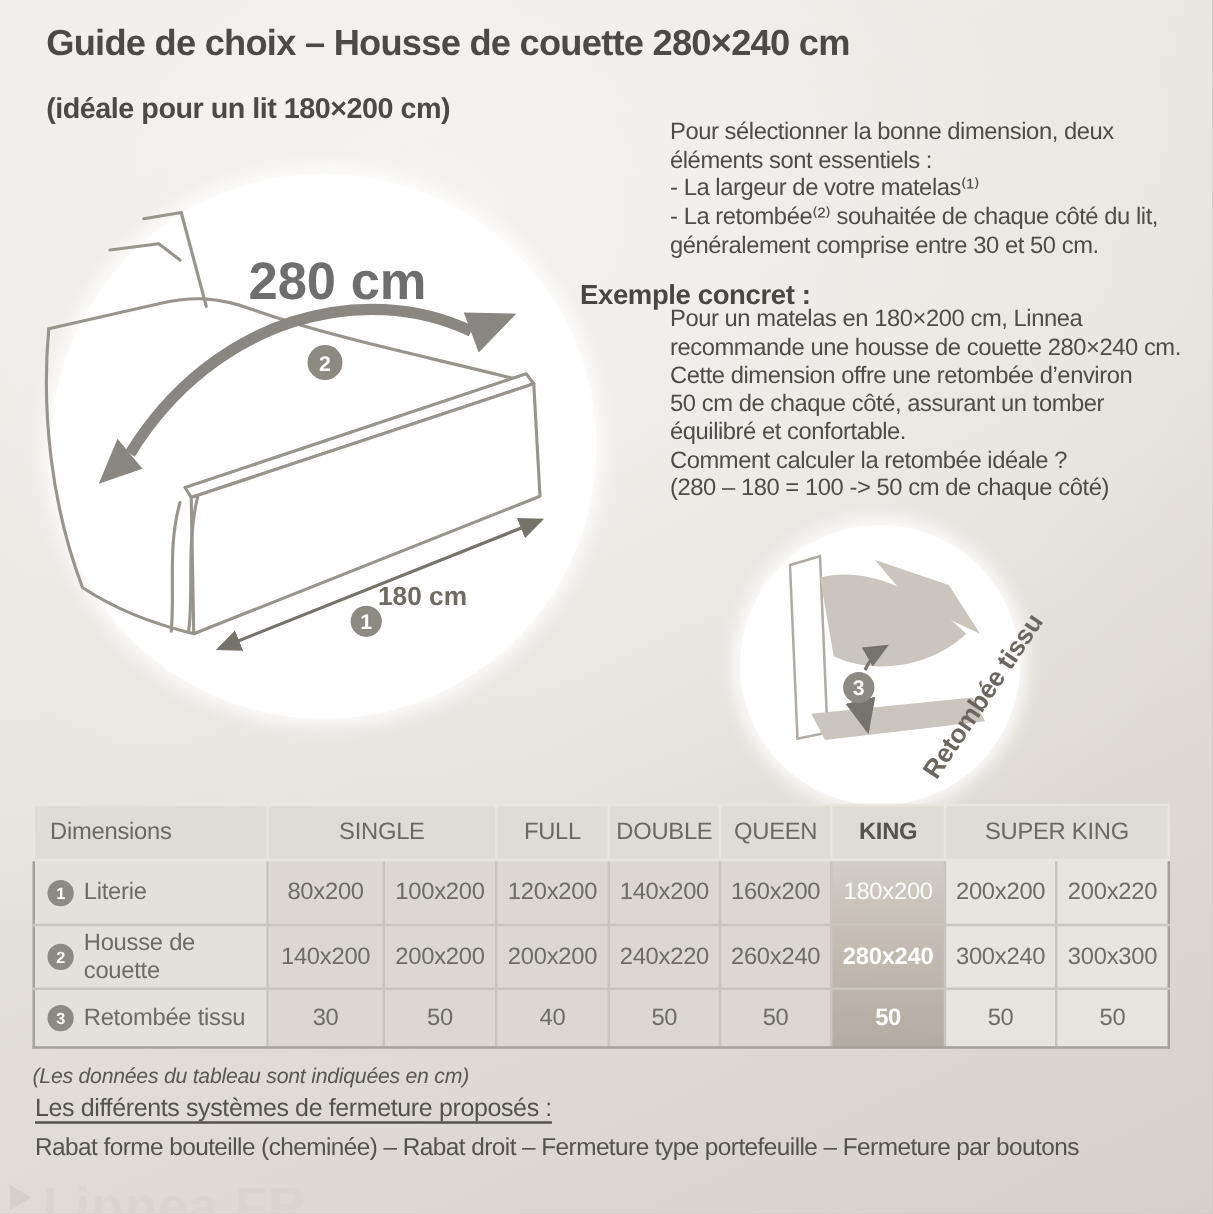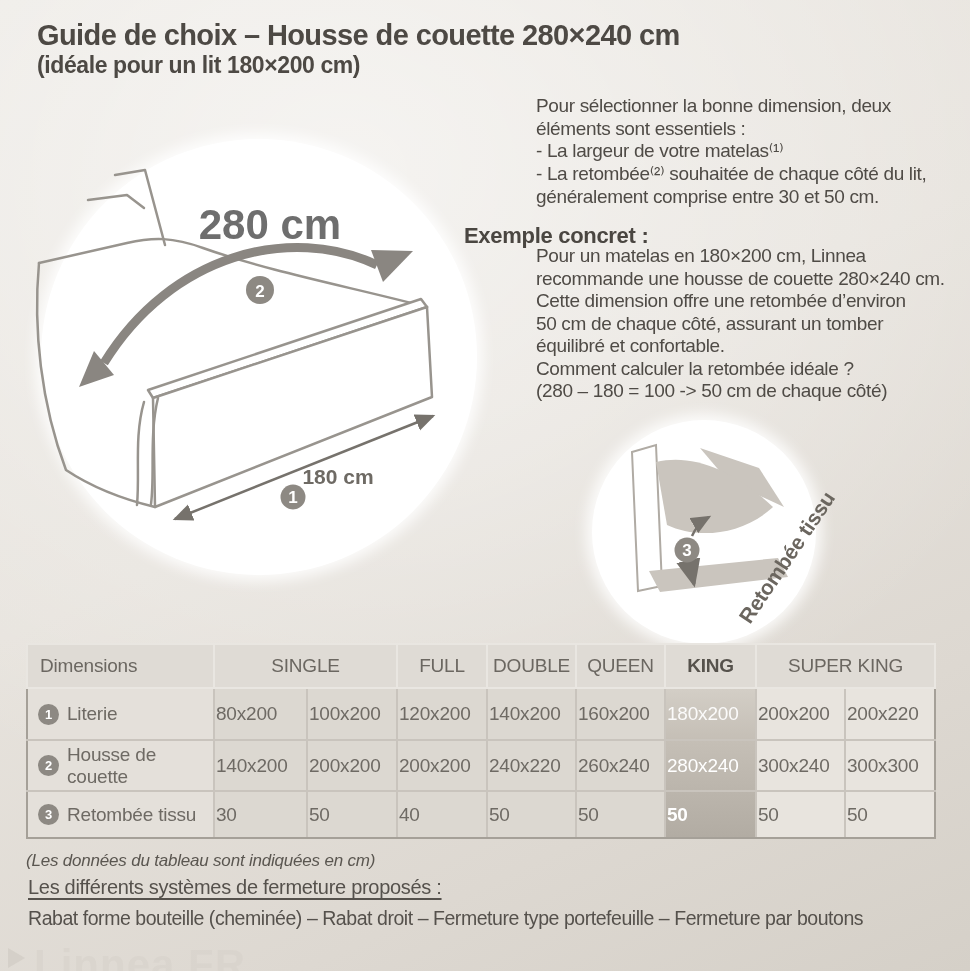--- a/index.html
+++ b/index.html
@@ -6,21 +6,21 @@
   #canvas{
     position:relative;width:970px;height:971px;overflow:hidden;
     font-family:"Liberation Sans","DejaVu Sans",sans-serif;
     background:
       radial-gradient(ellipse 130% 110% at 35% 18%, rgba(255,255,255,.55), rgba(255,255,255,0) 60%),
       linear-gradient(155deg,#ece9e4 0%,#e7e3dd 45%,#ddd8d1 78%,#d5d0c8 100%);
     color:#4f4b46;
   }
   .abs{position:absolute;}
   #page-title{left:37px;top:19px;font-size:29px;font-weight:bold;color:#4d4944;letter-spacing:-0.6px;white-space:nowrap;}
-  #page-subtitle{left:37px;top:52px;font-size:23px;font-weight:bold;color:#4d4944;letter-spacing:-0.4px;white-space:nowrap;}
+  #page-subtitle{left:37px;top:73px;font-size:23px;font-weight:bold;color:#4d4944;letter-spacing:-0.4px;white-space:nowrap;}
 
   .copy{white-space:pre-line;font-size:19px;line-height:22.7px;letter-spacing:-0.35px;color:#4f4b46;margin-left:48px;}
   #intro-text{left:488px;top:95px;width:478px;}
   #example-heading{left:464px;top:223px;font-size:22px;font-weight:bold;letter-spacing:-0.3px;color:#4a4641;}
   #example-text{left:488px;top:245px;width:478px;line-height:22.5px;}
 
   .circle{position:absolute;border-radius:50%;background:#fff;box-shadow:0 0 14px 6px rgba(255,255,255,.85);}
   #big-circle{left:41px;top:139px;width:436px;height:436px;}
   #small-circle{left:592px;top:420px;width:224px;height:224px;}
   .circle svg{position:absolute;left:0;top:0;width:100%;height:100%;overflow:visible;}
@@ -28,26 +28,26 @@
   #drop-label{left:700px;top:545px;width:176px;height:26px;text-align:center;
     transform:rotate(-56deg);font-size:21px;font-weight:bold;color:#6b665f;letter-spacing:-0.2px;}
 
   
   #size-table{position:absolute;left:26px;top:643px;width:908px;border-collapse:collapse;table-layout:fixed;padding-left:10px;}
   #size-table thead th{height:40px;font-weight:normal;font-size:19px;color:#6b6761;background:#dfdbd5;
     border:2px solid #e9e6e1;letter-spacing:-0.2px;text-align:center;}
   #size-table thead th.corner{text-align:left;padding-left:12px;}
   #size-table thead th.king-hdr{font-weight:bold;color:#56524c;}
   #size-table tbody th,#size-table tbody td{border:2px solid #c9c4bd;font-size:19px;color:#6e6a64;
-    text-align:left;letter-spacing:-0.2px;}
+    text-align:center;letter-spacing:-0.2px;}
   #size-table tbody td{background:#dcd8d1;}
   #size-table tbody th.row-label{text-align:left;background:#e4e0da;font-weight:normal;padding-left:10px;}
   #size-table tbody td.sk{background:#e8e4de;}
   #size-table tbody td.king-r1{background:linear-gradient(#d3cec6,#c5bfb6);color:rgba(255,255,255,.92);}
-  #size-table tbody td.king-r2{background:linear-gradient(#c5bfb6,#bbb5ac);color:#fff;font-weight:normal;}
+  #size-table tbody td.king-r2{background:linear-gradient(#c5bfb6,#bbb5ac);color:#fff;font-weight:bold;}
   #size-table tbody td.king-r3{background:linear-gradient(#bbb5ac,#b2aca3);color:#fff;font-weight:bold;}
   #size-table tbody tr:nth-child(1){height:52px;}
   #size-table tbody tr:nth-child(2){height:51px;}
   #size-table tbody tr:nth-child(3){height:47px;}
   #size-table tbody tr:first-child th,#size-table tbody tr:first-child td{border-top-color:#a5a098;}
   #size-table tbody tr:last-child th,#size-table tbody tr:last-child td{border-bottom-color:#a5a098;}
   #size-table tbody tr th:first-child{border-left-color:#a5a098;}
   #size-table tbody tr td:last-child{border-right-color:#a5a098;}
   .label-wrap{display:flex;align-items:center;}
   .num-badge{display:inline-flex;align-items:center;justify-content:center;flex:0 0 auto;

